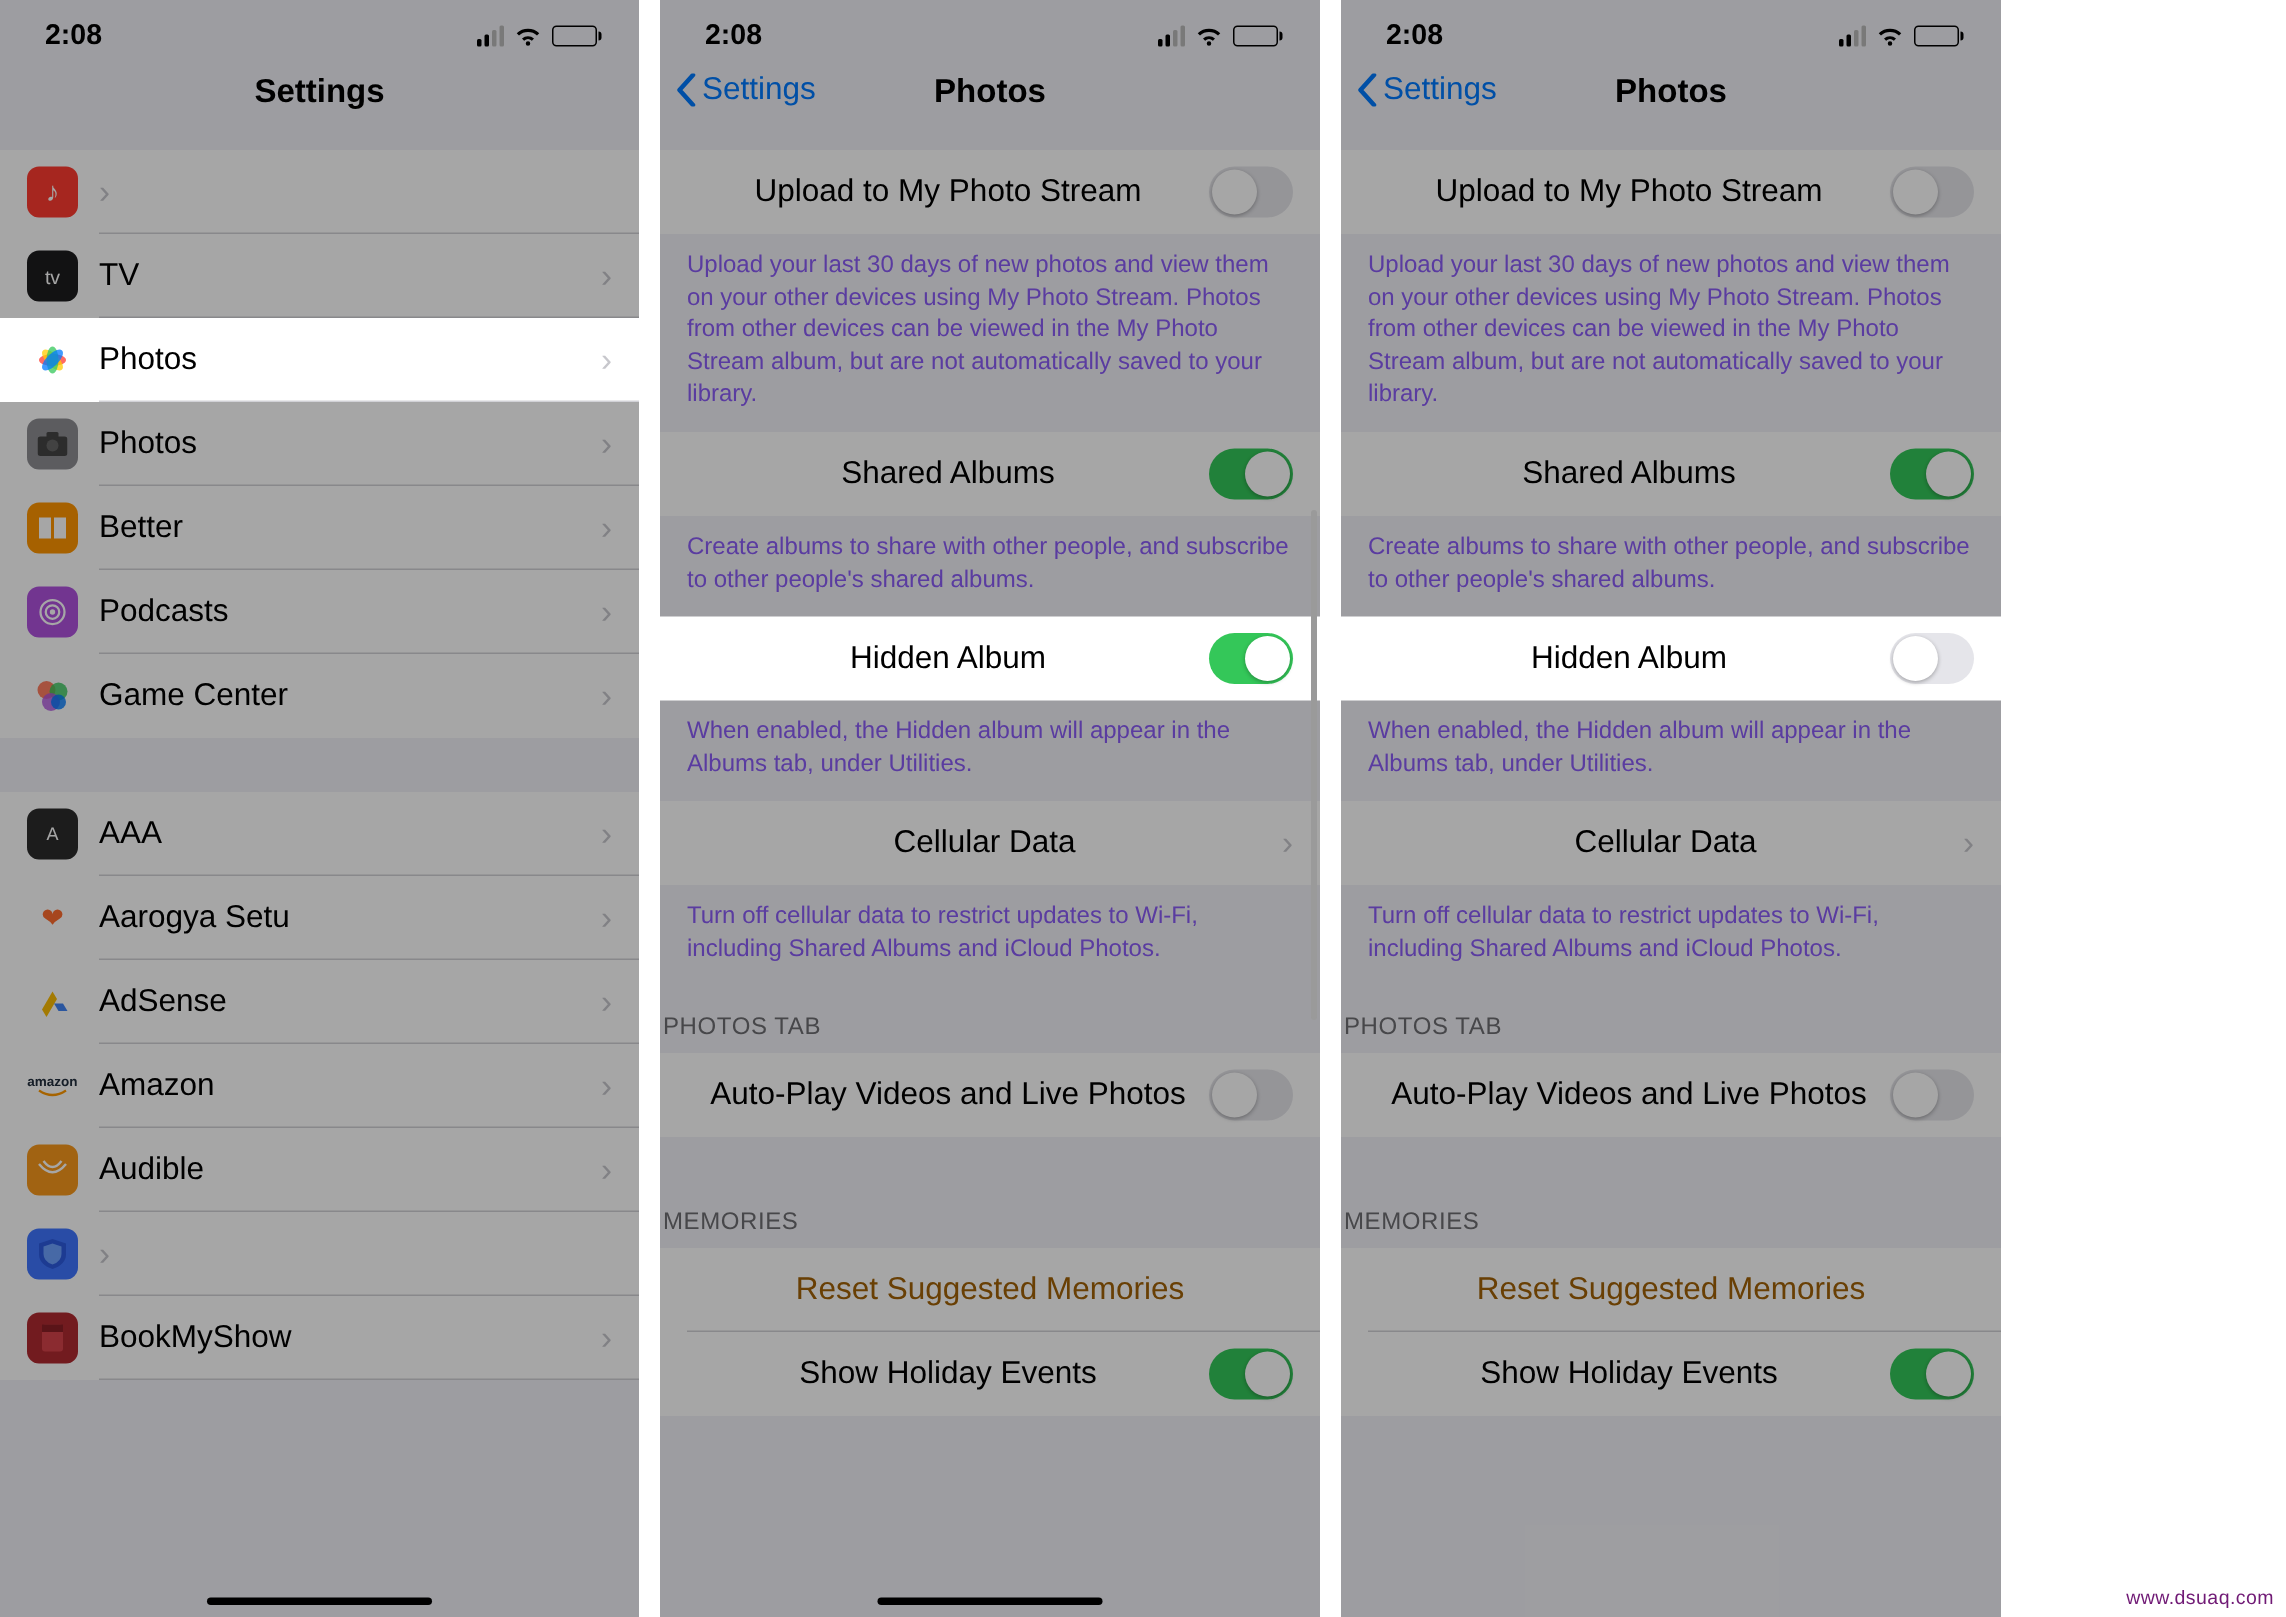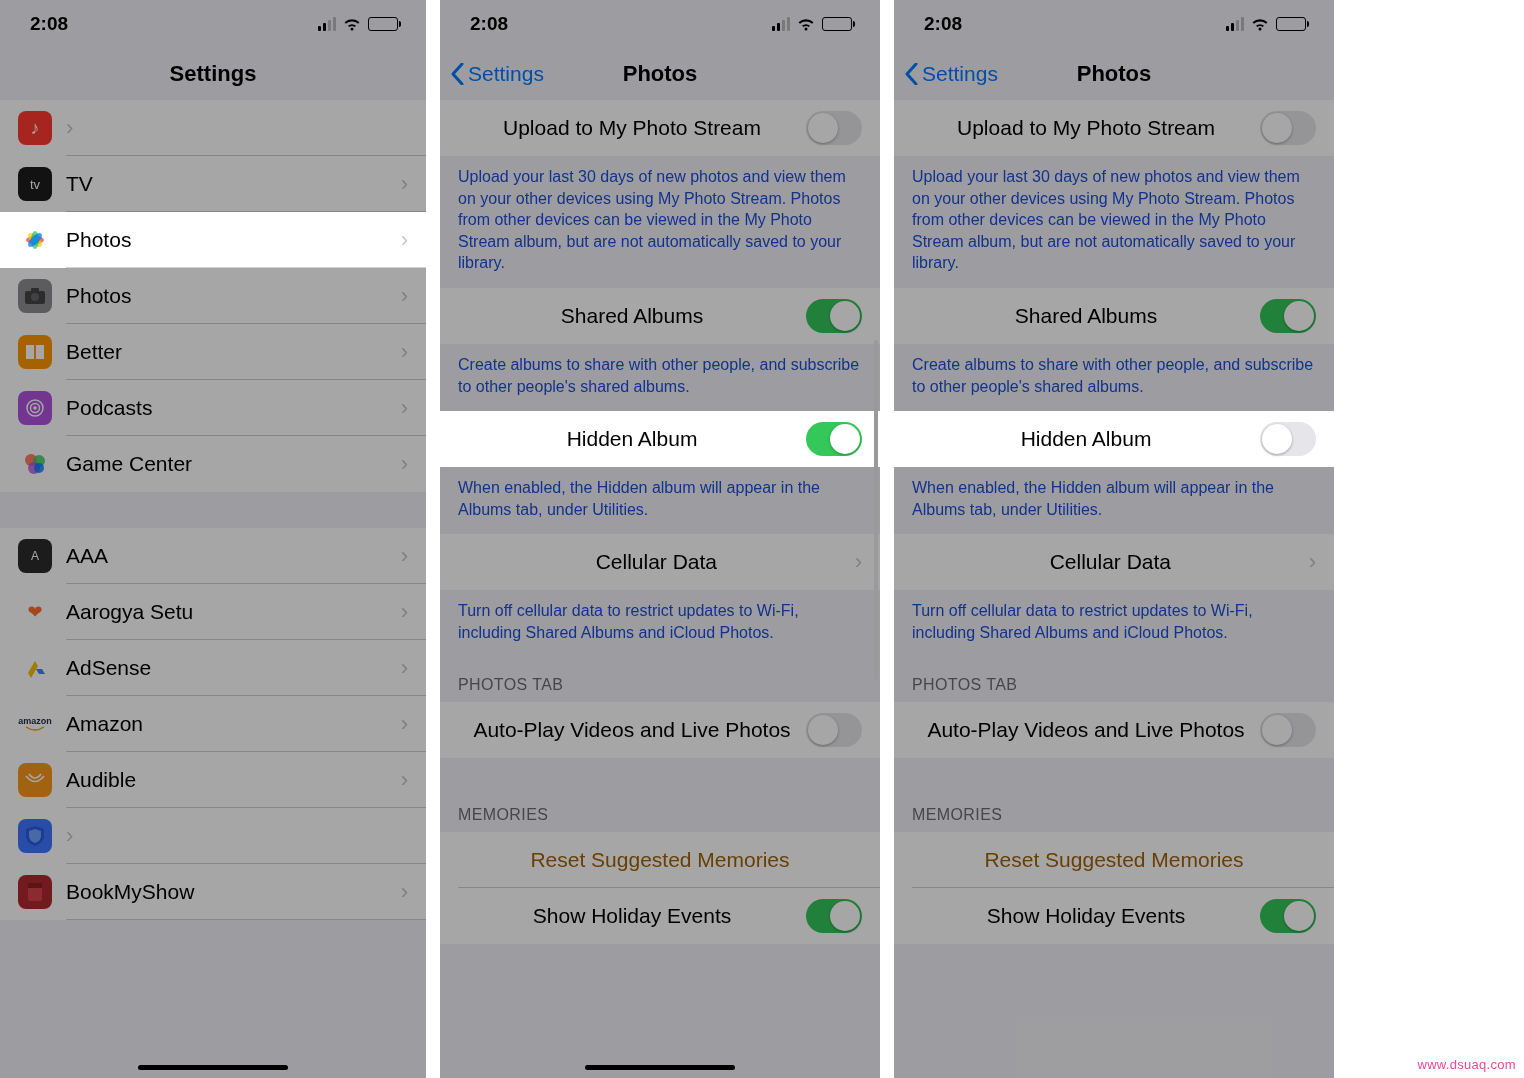--- a/index.html
+++ b/index.html
@@ -59,21 +59,20 @@
   .signal-bars span:nth-child(3){height:11px; background:#bbb;}
   .signal-bars span:nth-child(4){height:14px; background:#bbb;}
   .wifi { width:20px; height:15px; }
   .battery { width:30px; height:14px; border:1.5px solid #000; border-radius:3px; position:relative;}
   .battery::after{content:''; position:absolute; right:-4px; top:3px; width:2px; height:6px; background:#000; border-radius:0 2px 2px 0;}
   .battery-fill{height:100%; width:80%; background:#000; border-radius:1px;}
 
   .nav-bar {
     height: 52px;
     display:flex;
-    align-items:center;
     justify-content:center;
     position:relative;
     font-size: 22px;
     font-weight:600;
     background:#f2f2f7;
   }
   .nav-bar.large { height: 52px; font-size: 22px; font-weight:700;}
   .back-link {
     position:absolute;
     left:10px;
@@ -131,25 +130,25 @@
     box-shadow:0 1px 3px rgba(0,0,0,0.3);
     transition:left .1s;
   }
   .toggle.on { background:#34c759; }
   .toggle.on .knob { left:24px; }
 
   .footer-text {
     padding:10px 18px 14px;
     font-size:16px;
     line-height:1.35;
-    color:#1d4ed8;
+    color:#8b5cf6;
     background:#f2f2f7;
   }
   .header-text {
-    padding:18px 18px 8px;
+    padding:18px 2px 8px;
     font-size:16px;
     color:#6d6d72;
     background:#f2f2f7;
     text-transform:uppercase;
     letter-spacing:0.4px;
   }
   .row.setting {
     height:56px;
     padding-left:18px;
   }
@@ -171,21 +170,21 @@
     width:4px;
     background:#9a9a9a;
     border-radius:2px;
     z-index:65;
   }
 
   .watermark {
     position:absolute;
     bottom:6px; right:8px;
     font-size:13px;
-    color:#ec4899;
+    color:#701a75;
     z-index:80;
     letter-spacing:0.3px;
   }
 
 </style>
 </head>
 <body>
 
 <div class="container">
 

